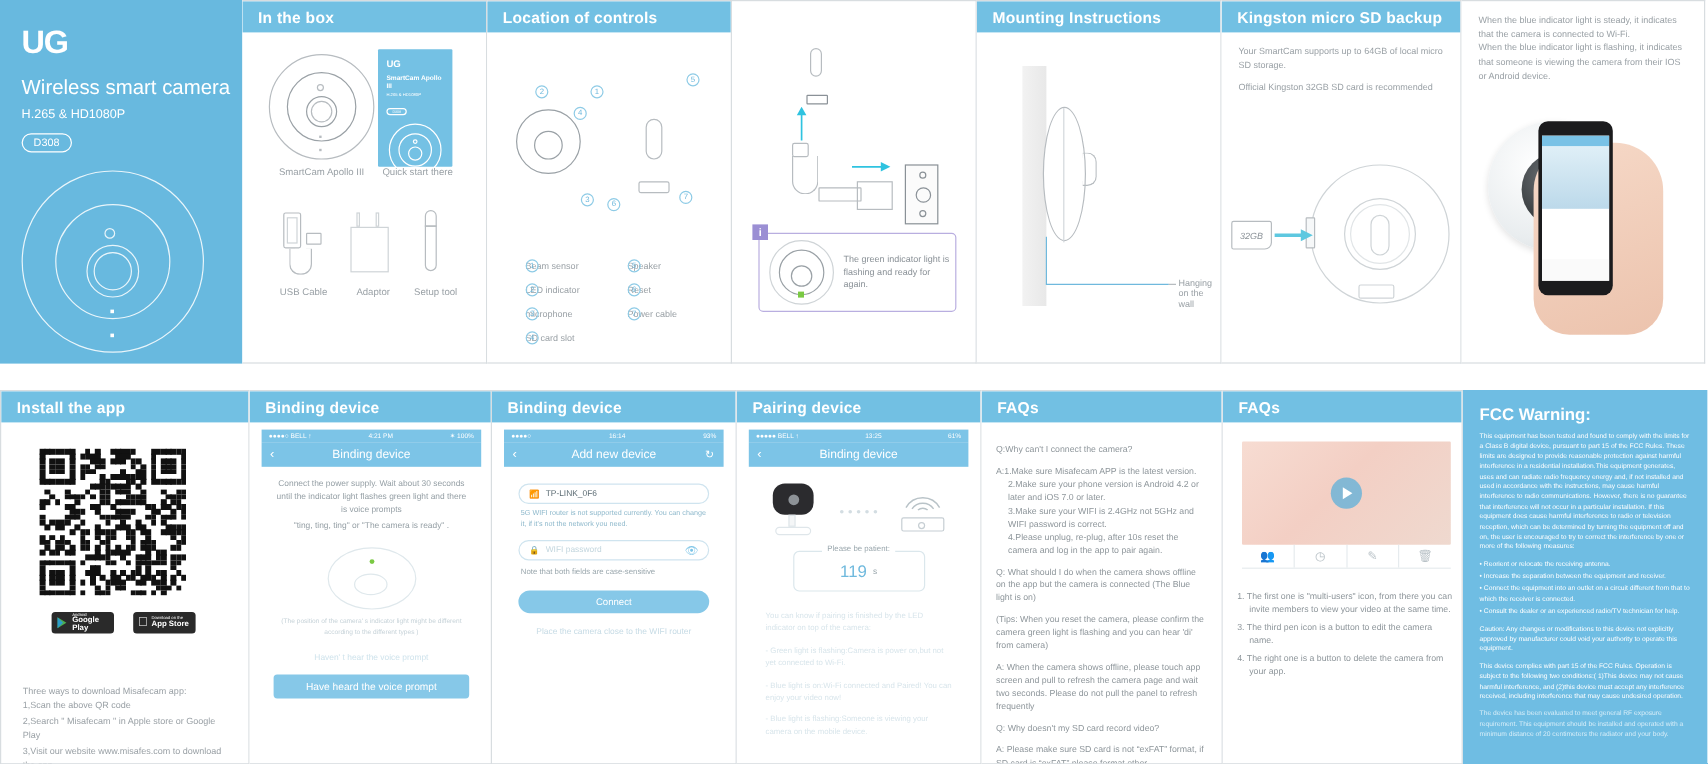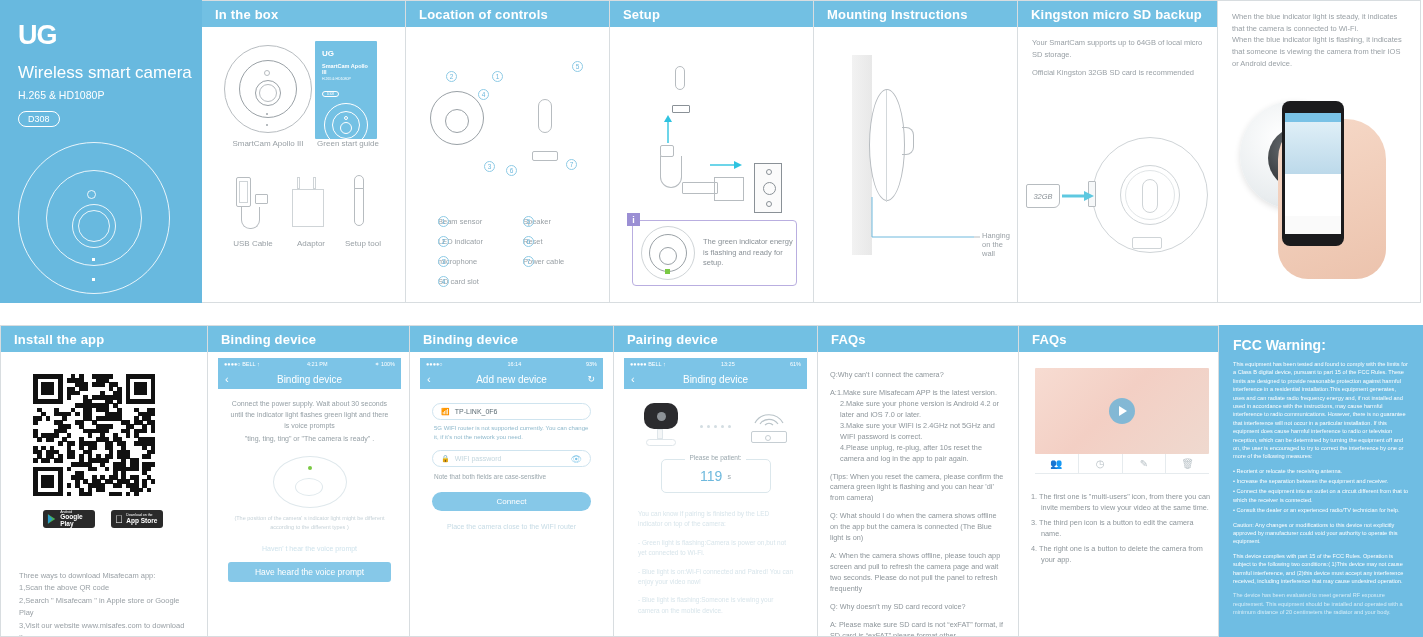--- a/index.html
+++ b/index.html
@@ -206,21 +206,21 @@
           <div class="s">H.265 &amp; HD1080P</div>
           <div class="m">D308</div>
           <div style="position:relative;margin:4px auto 0 auto;width:44px;height:44px;">
             <div style="position:absolute;inset:0;border:1px solid #fff;border-radius:50%;"></div>
             <div style="position:absolute;left:8px;top:8px;width:28px;height:28px;border:1px solid #fff;border-radius:50%;"></div>
             <div style="position:absolute;left:20px;top:13px;width:4px;height:4px;border:1px solid #fff;border-radius:50%;"></div>
             <div style="position:absolute;left:16px;top:19px;width:12px;height:12px;border:1px solid #fff;border-radius:50%;"></div>
           </div>
         </div>
         <div class="cap" style="position:absolute;left:12px;top:112px;width:108px;">SmartCam Apollo III</div>
-        <div class="cap" style="position:absolute;left:108px;top:112px;width:76px;">Green start guide</div>
+        <div class="cap" style="position:absolute;left:108px;top:112px;width:76px;">Quick start there</div>
 
         <div style="position:absolute;left:34px;top:150px;width:34px;height:56px;">
           <div style="position:absolute;left:0;top:0;width:15px;height:30px;border:1px solid #b7bcc0;border-radius:2px;"></div>
           <div style="position:absolute;left:3px;top:4px;width:9px;height:22px;border:1px solid #cfd4d7;"></div>
           <div style="position:absolute;left:19px;top:17px;width:13px;height:10px;border:1px solid #b7bcc0;border-radius:1px;"></div>
           <div style="position:absolute;left:5px;top:30px;width:19px;height:22px;border:1px solid #b7bcc0;border-top:none;border-radius:0 0 9px 9px;"></div>
         </div>
         <div style="position:absolute;left:90px;top:150px;width:38px;height:56px;">
           <div style="position:absolute;left:5px;top:0;width:3px;height:12px;border:1px solid #cfd4d7;"></div>
           <div style="position:absolute;left:21px;top:0;width:3px;height:12px;border:1px solid #cfd4d7;"></div>
@@ -288,21 +288,20 @@
             </div>
           <div class="lg">
               <span class="num">4</span>
               <span>SD card slot</span>
             </div>
         </div>
       </div>
     </div>
 
     <div class="panel" style="width:204px">
-      <div class="phead">Setup</div>
       <div class="pbody">
         <div style="position:absolute;left:40px;top:20px;width:62px;height:62px;">
           <div class="ring" style="left:0;top:0;width:62px;height:62px;"></div>
           <div class="ring" style="left:13px;top:13px;width:36px;height:36px;"></div>
           <div style="position:absolute;left:25px;top:19px;width:10px;height:24px;border:1px solid #b7bcc0;border-radius:5px;"></div>
           <div style="position:absolute;left:22px;top:58px;width:18px;height:8px;border:1px solid #8a9197;border-radius:1px;"></div>
         </div>
         <svg style="position:absolute;left:52px;top:88px;width:20px;height:30px">
           <line x1="6" y1="28" x2="6" y2="6" stroke="#2fc3e0" stroke-width="1.4"></line>
           <polygon points="6,0 2,7 10,7" fill="#2fc3e0"></polygon>
@@ -323,21 +322,21 @@
 
         <div class="infobox">
           <div class="ibadge">i</div>
           <div style="position:relative;width:54px;height:54px;margin-left:8px;">
             <div class="ring" style="left:0;top:0;width:54px;height:54px;border-color:#cfd4d7;"></div>
             <div class="ring" style="left:8px;top:8px;width:38px;height:38px;border-color:#9aa1a6;"></div>
             <div class="ring" style="left:25px;top:14px;width:5px;height:5px;"></div>
             <div class="ring" style="left:18px;top:21px;width:18px;height:18px;border-color:#9aa1a6;"></div>
             <div style="position:absolute;left:24px;top:43px;width:5px;height:5px;background:#7ac943;"></div>
           </div>
-          <div class="itext" style="margin-left:8px;width:90px;">The green indicator energy is flashing and ready for setup.</div>
+          <div class="itext" style="margin-left:8px;width:90px;">The green indicator light is flashing and ready for again.</div>
         </div>
       </div>
     </div>
 
     <div class="panel" style="width:204px">
       <div class="phead">Mounting Instructions</div>
       <div class="pbody">
         <div class="wall" style="left:38px;top:28px;width:20px;height:200px;"></div>
         <div style="position:absolute;left:55px;top:62px;width:36px;height:112px;border:1px solid #b7bcc0;border-radius:50%;background:#fff;">
           <div style="position:absolute;left:16px;top:0;width:1px;height:112px;background:#d3d8db;"></div>
@@ -955,24 +954,24 @@
 
     <div class="panel" style="width:201px">
       <div class="phead">FAQs</div>
       <div class="pbody">
         <div class="faq">
           <p>Q:Why can't I connect the camera?</p>
           <p style="margin-bottom:0">A:1.Make sure Misafecam APP is the latest version.</p>
           <p class="ind" style="margin-bottom:0">2.Make sure your phone version is Android 4.2 or later and iOS 7.0 or later.</p>
           <p class="ind" style="margin-bottom:0">3.Make sure your WIFI is 2.4GHz not 5GHz and WIFI password is correct.</p>
           <p class="ind">4.Please unplug, re-plug, after 10s reset the camera and log in the app to pair again.</p>
+          <p>Q: What should I do when the camera shows offline on the app but the camera is connected (The Blue light is on)</p>
           <p>(Tips: When you reset the camera, please confirm the camera green light is flashing and you can hear 'di' from camera)</p>
-          <p>Q: What should I do when the camera shows offline on the app but the camera is connected (The Blue light is on)</p>
           <p>A: When the camera shows offline, please touch app screen and pull to refresh the camera page and wait two seconds. Please do not pull the panel to refresh frequently</p>
-          <p>Q: Why doesn't my SD card record voice?</p>
+          <p>Q: Why doesn't my SD card record video?</p>
           <p>A: Please make sure SD card is not “exFAT” format, if SD card is “exFAT” please format other.</p>
         </div>
       </div>
     </div>
 
     <div class="panel" style="width:200px">
       <div class="phead">FAQs</div>
       <div class="pbody">
         <div class="vid">
           <div class="play"></div>

